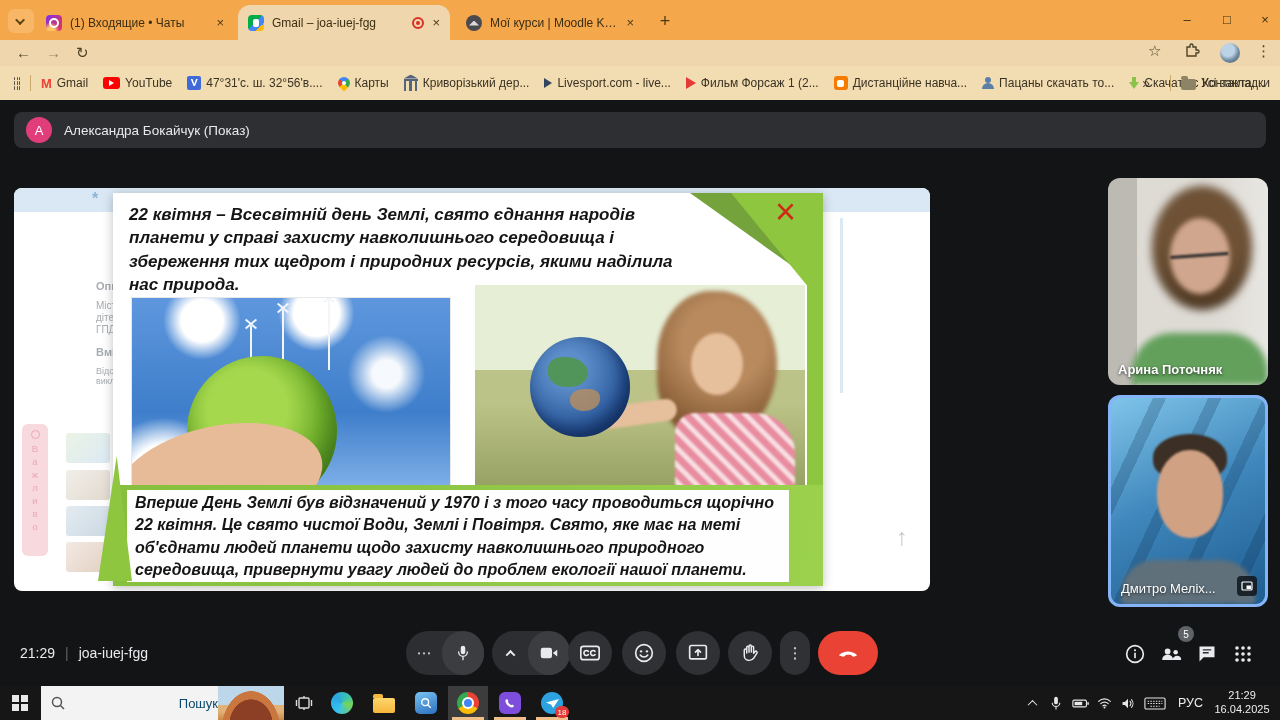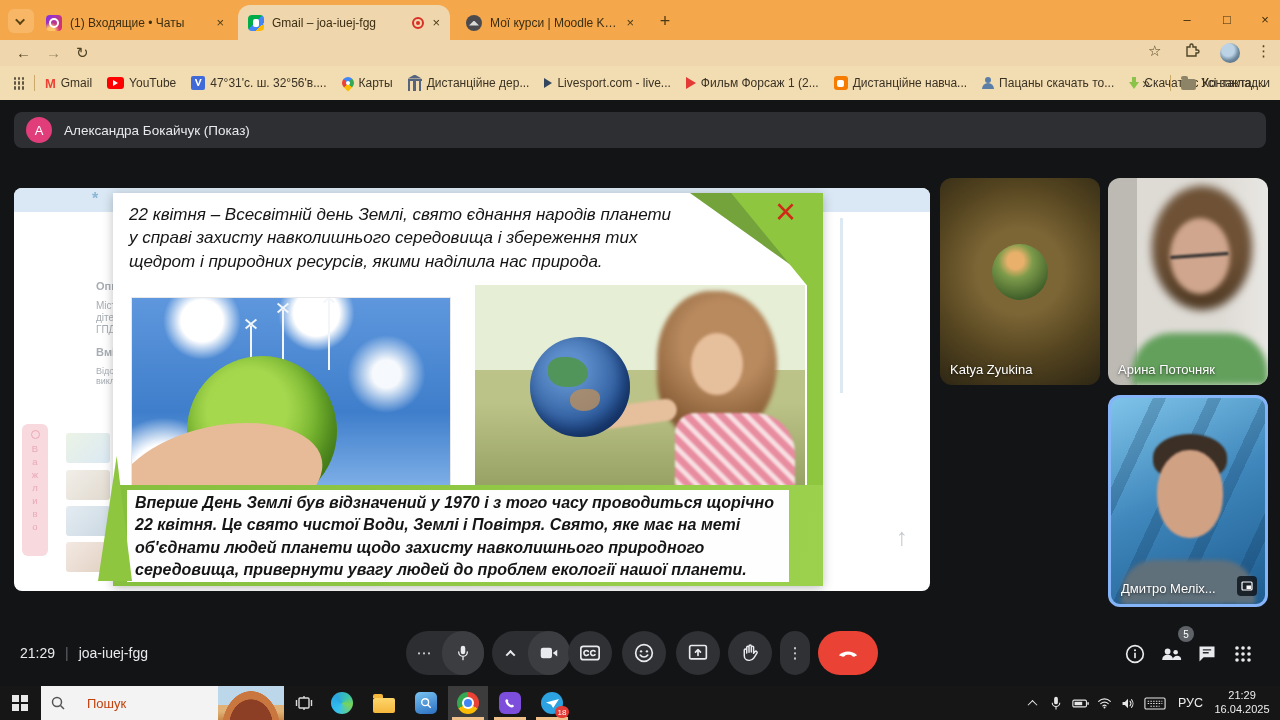--- a/index.html
+++ b/index.html
@@ -79,21 +79,21 @@
   .ribbon{left:8px;top:236px;width:26px;height:132px;background:#f7d9de;border-radius:6px;display:flex;flex-direction:column;align-items:center;padding-top:6px;gap:4px;}
   .ribbon .dot{width:9px;height:9px;border:1.5px solid #eaa9b6;border-radius:50%;}
   .ribbon .vtxt{writing-mode:vertical-rl;text-orientation:upright;color:#eaa9b6;font-size:9.5px;letter-spacing:2px;}
   .vline{left:826px;top:30px;width:3px;height:175px;background:#dce8f2;}
   .uparrow{left:882px;top:335px;color:#c4c8cc;font-size:24px;}
 
   .popup{left:99px;top:5px;width:710px;height:393px;background:#fff;box-shadow:0 2px 10px rgba(0,0,0,.25);}
   .g-dark{left:520px;top:0;width:190px;height:95px;background:#74a33c;clip-path:polygon(30% 0,100% 0,100% 100%);}
   .g-bright{left:575px;top:0;width:135px;height:112px;background:#8ec63f;clip-path:polygon(32% 0,100% 0,100% 100%);}
   .slide-x{left:662px;top:-2px;font-size:36px;color:#cf2a17;font-weight:300;}
-  .para1{left:16px;top:10px;width:552px;font-size:17px;font-style:italic;font-weight:400;color:#151515;line-height:1.38;}
+  .para1{left:16px;top:10px;width:552px;font-size:17px;font-style:italic;font-weight:700;color:#151515;line-height:1.38;}
   .para2{font-size:16px;font-style:italic;font-weight:700;color:#151515;line-height:1.4;}
   .img-left{left:18px;top:104px;width:320px;height:192px;border:1px solid #e8e8e8;background:
     radial-gradient(circle at 80% 40%,rgba(255,255,255,.95) 0 5%,rgba(255,255,255,0) 14%),
     radial-gradient(circle at 22% 12%,#ffffff 0 7%,transparent 13%),
     radial-gradient(circle at 58% 8%,#ffffff 0 9%,transparent 15%),
     radial-gradient(circle at 10% 95%,#ffffff 0 10%,transparent 18%),
     linear-gradient(180deg,#5e97dd,#3f7ecb 60%,#7fb0e8);overflow:hidden;}
   .globe1{position:absolute;left:55px;top:58px;width:150px;height:150px;border-radius:50%;background:radial-gradient(circle at 40% 35%,#a6d84e 0 30%,#76b52f 55%,#4d8a1e);box-shadow:inset -8px -14px 22px rgba(30,80,10,.5);}
   .hand1{position:absolute;left:-18px;top:128px;width:210px;height:110px;border-radius:50%;background:#e7bb98;transform:rotate(-12deg);}
   .turb{position:absolute;width:2px;background:#f2f6fa;}
@@ -110,21 +110,21 @@
   .gstripe{left:694px;top:92px;width:16px;height:203px;background:#8ec63f;}
   .band{left:0;top:292px;width:710px;height:101px;background:linear-gradient(100deg,#85bf3d,#9bd14d);}
   .panel2{left:14px;top:297px;width:662px;height:92px;background:#fefefe;padding:2px 8px;}
   .spike{left:84px;top:268px;width:34px;height:125px;background:#8ec63f;clip-path:polygon(55% 0,100% 100%,0 100%);z-index:5;}
 
   
   .tile{border-radius:12px;overflow:hidden;}
   .tname{position:absolute;left:10px;bottom:8px;color:#fff;font-size:13px;text-shadow:0 1px 3px rgba(0,0,0,.7);z-index:3;white-space:nowrap;}
   .t1{left:940px;top:78px;width:160px;height:207px;background:radial-gradient(circle at 50% 45%,#7d6636 0 30%,#554520 62%,#2d2614 100%);}
   .t1-av{position:absolute;left:52px;top:66px;width:56px;height:56px;border-radius:50%;background:radial-gradient(circle at 42% 30%,#e8b06a 0 16%,#7d9b4a 34%,#41602a 75%,#2b421c);}
-  .t2{left:1108px;top:78px;width:160px;height:207px;background:linear-gradient(90deg,#bdbab4 0 18%,#dedbd5 18% 70%,#e9e7e3);}
+  .t2{left:1108px;top:78px;width:160px;height:207px;background:linear-gradient(90deg,#bdbab4 0 18%,#dedbd5 18% 70%,#e9e7e3);font-weight:bold;}
   .hairA{position:absolute;right:16px;top:8px;width:100px;height:124px;border-radius:50%;background:radial-gradient(circle at 50% 40%,#6f5236 0 45%,#4c3722 80%);filter:blur(4px);}
   .faceA{position:absolute;right:38px;top:40px;width:60px;height:76px;border-radius:50%;background:#d0a68e;filter:blur(2.5px);}
   .glassA{position:absolute;right:40px;top:66px;width:58px;height:13px;border-bottom:3px solid #2a2a2a;transform:rotate(-4deg);filter:blur(1px);}
   .shirtA{position:absolute;left:24px;right:0;bottom:0;height:52px;border-radius:40px 40px 0 0;background:#63a05c;filter:blur(3px);}
   .t3{left:940px;top:295px;width:160px;height:212px;background:linear-gradient(180deg,#6b6b69 0 8%,#4a4947 40%,#1b1b1a 100%);}
   .hairB{position:absolute;left:28px;top:42px;width:104px;height:160px;border-radius:46% 54% 40% 45%;background:#101010;filter:blur(2px);}
   .armB{position:absolute;left:78px;top:58px;width:44px;height:20px;border-radius:10px;background:#b08467;transform:rotate(35deg);filter:blur(1.5px);}
   .speak{position:absolute;right:8px;top:8px;width:24px;height:24px;border-radius:50%;background:#dbe6f8;display:flex;align-items:center;justify-content:center;gap:2px;z-index:3;}
   .speak i{display:block;width:3px;border-radius:2px;background:#1246a0;}
   .t4{left:1108px;top:295px;width:160px;height:212px;border:3px solid #86b4f8;background:
@@ -146,21 +146,21 @@
   .cbtn-narrow{top:531px;width:30px;height:44px;border-radius:16px;background:#303134;display:flex;align-items:center;justify-content:center;color:#e8eaed;font-size:15px;}
   .hang{left:818px;top:531px;width:60px;height:44px;border-radius:22px;background:#ea4335;display:flex;align-items:center;justify-content:center;}
   .ricon{top:541px;width:26px;height:26px;display:flex;align-items:center;justify-content:center;}
   .badge5{left:1178px;top:526px;width:16px;height:16px;border-radius:50%;background:#5f6368;color:#fff;font-size:10px;display:flex;align-items:center;justify-content:center;z-index:4;}
 
   
   .taskbar{left:0;top:686px;width:1280px;height:34px;background:#161616;}
   .winlogo{left:12px;top:9px;width:16px;height:16px;display:grid;grid-template-columns:1fr 1fr;gap:2px;}
   .winlogo span{background:#e8e8e8;}
   .tsearch{left:41px;top:0;width:243px;height:34px;background:#f3f3f3;display:flex;align-items:center;overflow:hidden;}
-  .tsearch .ph{color:#c2410c;font-size:13px;margin-left:22px;flex:1;}
+  .tsearch .ph{color:#0c4a6e;font-size:13px;margin-left:4px;flex:1;text-align:right;}
   .arch{width:66px;height:34px;background:
      radial-gradient(ellipse at 50% 115%,#8c3f24 0 46%,transparent 47%),
      radial-gradient(ellipse at 50% 130%,#c9773f 0 62%,transparent 63%),
      linear-gradient(180deg,#bcd7ea 0 55%,#e0b277 55% 75%,#c98a4b);}
   .tkicon{top:5px;width:24px;height:24px;display:flex;align-items:center;justify-content:center;}
   .apptile{top:0;width:40px;height:34px;display:flex;align-items:center;justify-content:center;}
   .apptile.activeapp{background:#3c3c3c;}
   .underl{top:31px;width:32px;height:3px;background:#f0c08a;}
   .edgeic{width:22px;height:22px;border-radius:50%;background:conic-gradient(from 210deg,#35c1f1,#2aa7e1 30%,#3ec6a8 55%,#79d457 70%,#35c1f1);}
   .folderic{width:22px;height:15px;background:linear-gradient(#ffd56b,#f5b73c);border-radius:2px;position:relative;margin-top:4px;}
@@ -251,21 +251,21 @@
     <span class="bk">
         <span class="ic-v"></span>
         <span>47°31'с. ш. 32°56'в....</span>
       </span>
     <span class="bk">
         <span class="ic-pin"></span>
         <span>Карты</span>
       </span>
     <span class="bk">
         <span class="ic-bank"></span>
-        <span>Дистанційне дер...</span>
+        <span>Криворізький дер...</span>
       </span>
     <span class="bk">
         <span class="ic-play-o"></span>
         <span>Livesport.com - live...</span>
       </span>
     <span class="bk">
         <span class="ic-play-r"></span>
         <span>Фильм Форсаж 1 (2...</span>
       </span>
     <span class="bk">
@@ -346,24 +346,20 @@
         <div class="abs panel2">
           <div class="para2">Вперше День Землі був відзначений у 1970 і з того часу проводиться щорічно 22 квітня. Це свято чистої Води, Землі і Повітря. Свято, яке має на меті об'єднати людей планети щодо захисту навколишнього природного середовища, привернути увагу людей до проблем екології нашої планети.</div>
         </div>
       </div>
 
       <div class="abs spike"></div>
       <div class="abs vline"></div>
       <div class="abs uparrow">↑</div>
     </div>
 
-    <div class="abs tile t1">
-      <div class="t1-av"></div>
-      <div class="tname">Katya Zyukina</div>
-    </div>
 
     <div class="abs tile t2">
       <div class="hairA"></div>
       <div class="faceA"></div>
       <div class="glassA"></div>
       <div class="shirtA"></div>
       <div class="tname">Арина Поточняк</div>
     </div>
 
 

